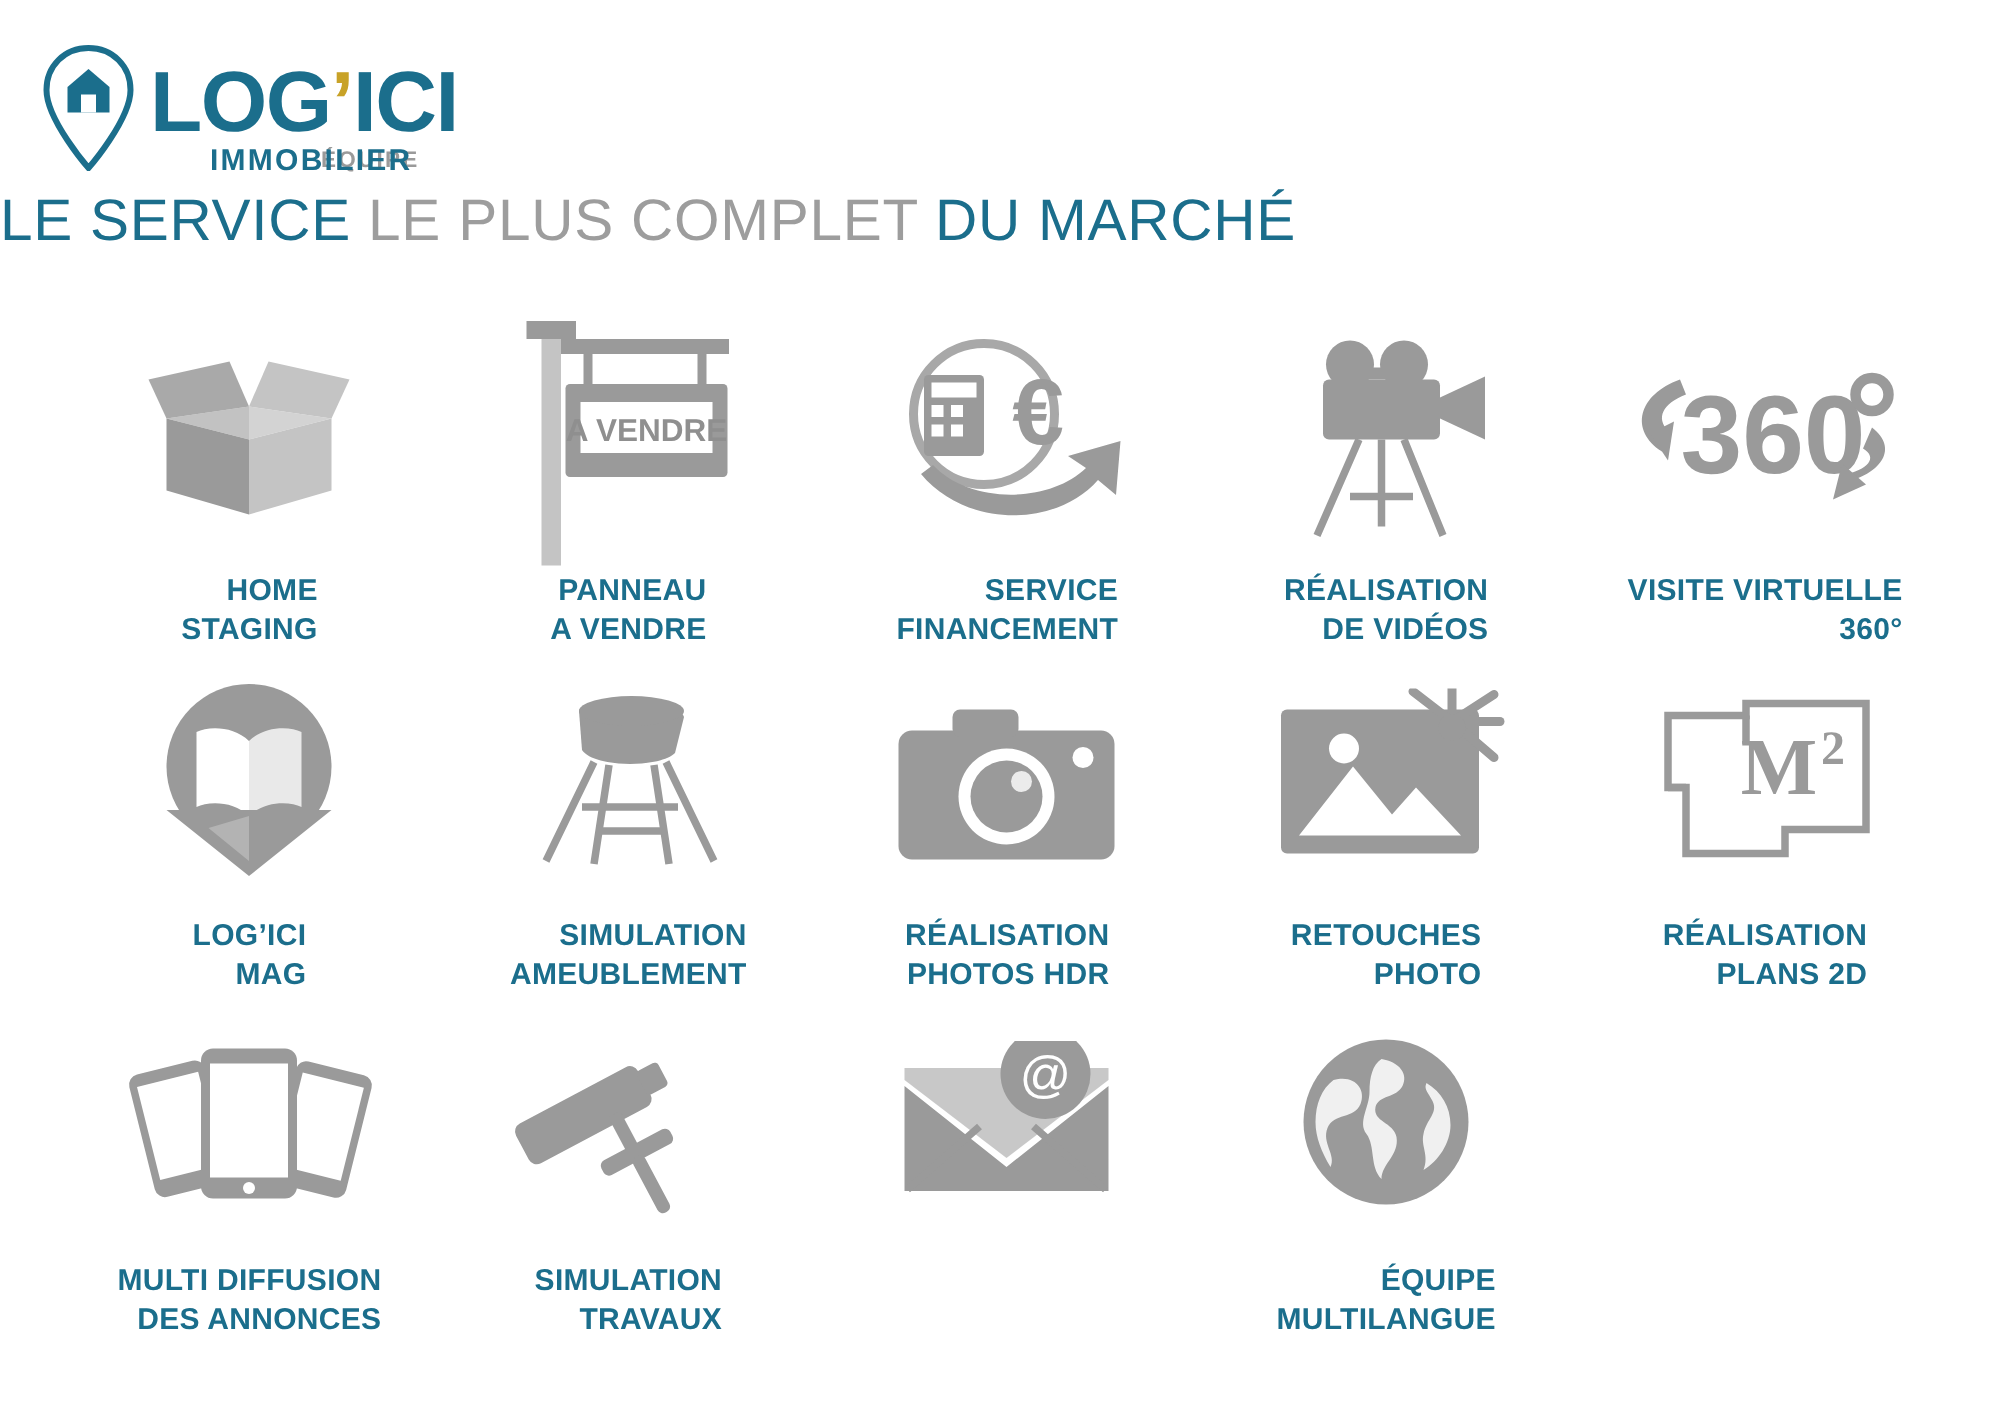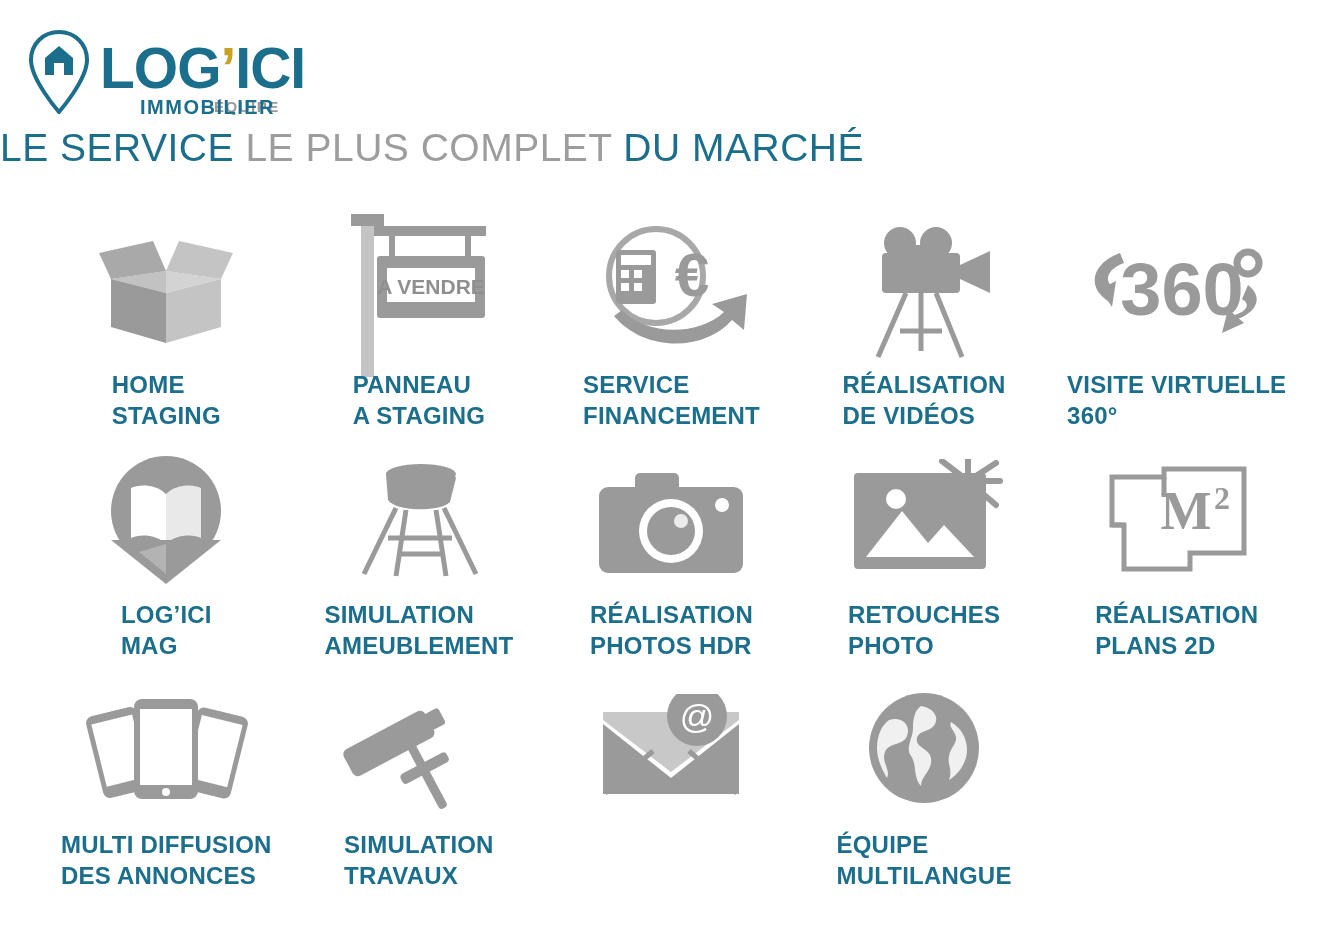--- a/index.html
+++ b/index.html
@@ -95,23 +95,23 @@
     align-items: center;
     justify-content: flex-start;
   }
   .icon-wrap {
     height: 150px;
     display: flex;
     align-items: center;
     justify-content: center;
   }
   .cell-label {
-    margin-top: 4px;
-    text-align: left;
-    font-size: 24px;
+    margin-top: 16px;
+    text-align: right;
+    font-size: 20px;
     font-weight: bold;
     line-height: 1.28;
     color: #1b6e8c;
     letter-spacing: 0.2px;
     white-space: pre-line;
   }
   svg { display: block; }
   .g  { fill: #9a9a9a; }
   .gs { fill: none; stroke: #9a9a9a; stroke-width: 5; }
   .gl { fill: #c4c4c4; }
@@ -160,21 +160,21 @@
           <rect class="g" x="22" y="10" width="33" height="12"></rect>
           <rect class="g" x="45" y="22" width="112" height="10"></rect>
           <rect class="g" x="60" y="32" width="6" height="22"></rect>
           <rect class="g" x="136" y="32" width="6" height="22"></rect>
           <rect class="g" x="48" y="52" width="108" height="62" rx="3"></rect>
           <rect x="58" y="64" width="88" height="34" fill="#ffffff"></rect>
           <text x="102" y="90" text-anchor="middle" font-family="Liberation Sans, sans-serif" font-size="21" font-weight="bold" fill="#8f8f8f">A VENDRE</text>
         </svg>
       </div>
       <div class="cell-label">PANNEAU
-A STAGING</div>
+A VENDRE</div>
     </div>
 
     <div class="cell">
       <div class="icon-wrap">
         <svg width="175" height="135" viewBox="0 0 175 135">
           <circle cx="72" cy="52" r="47" fill="none" stroke="#a8a8a8" stroke-width="6"></circle>
           <rect class="g" x="32" y="26" width="40" height="54" rx="3"></rect>
           <rect x="37" y="31" width="30" height="10" fill="#ffffff"></rect>
           <rect x="37" y="46" width="8" height="8" fill="#ffffff"></rect>
           <rect x="50" y="46" width="8" height="8" fill="#ffffff"></rect>

